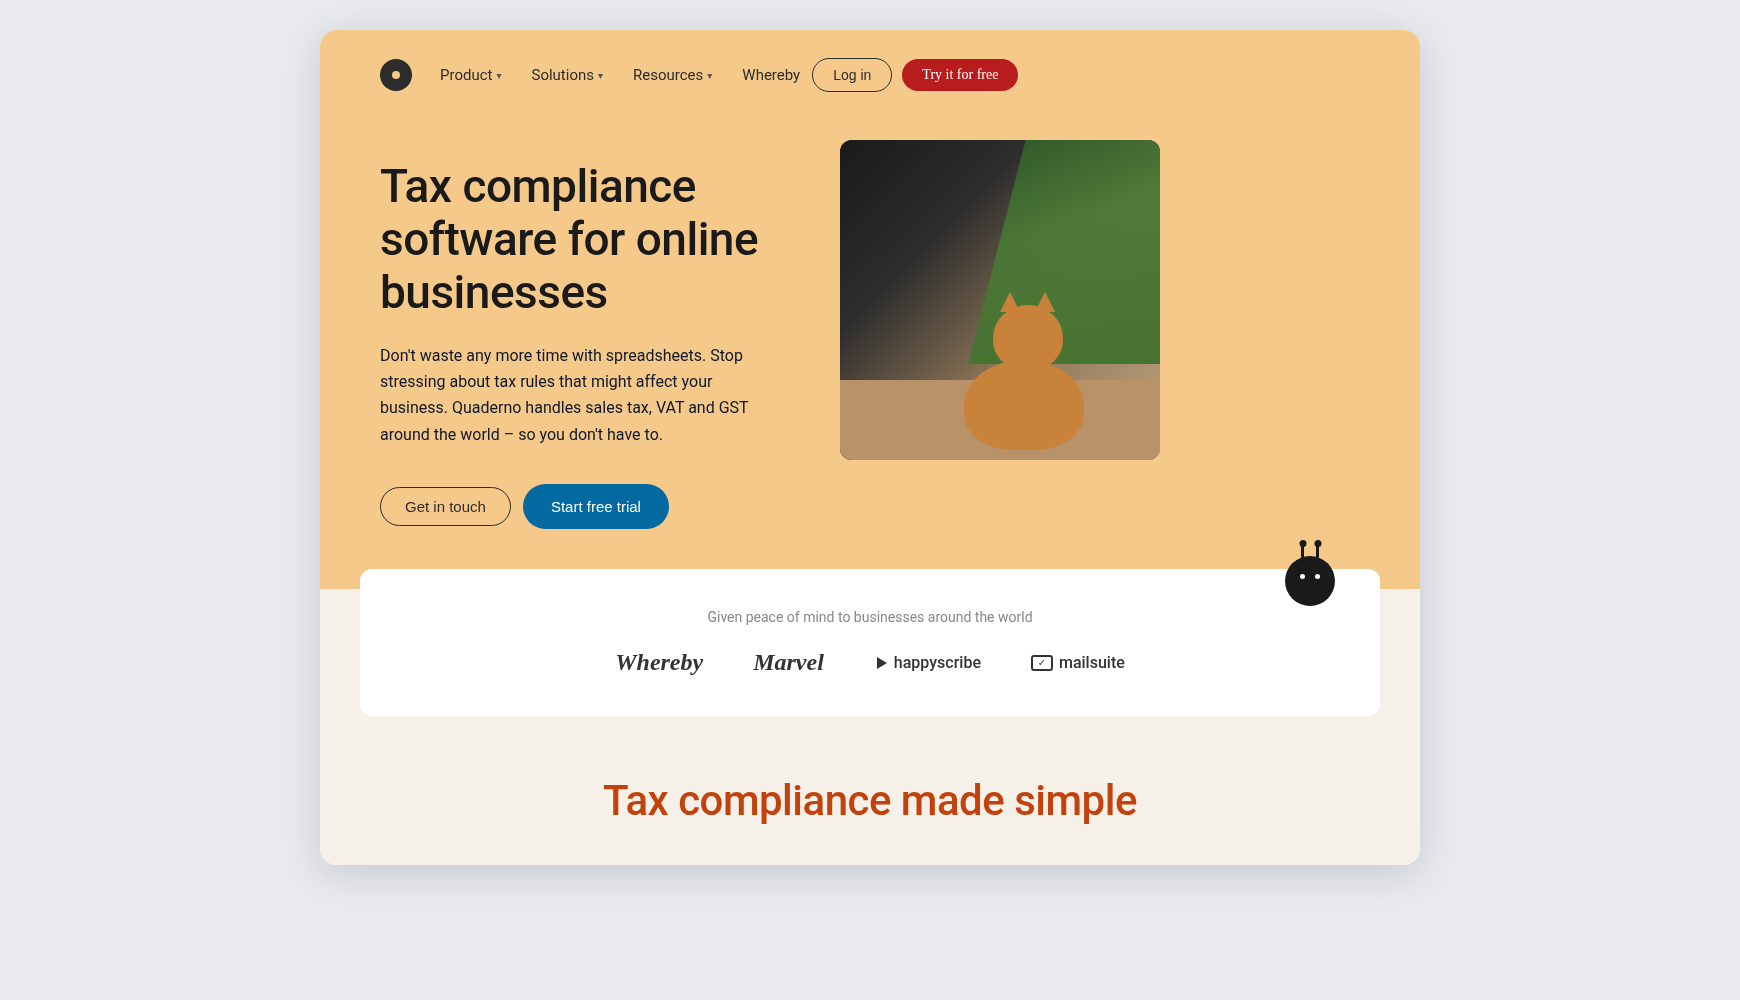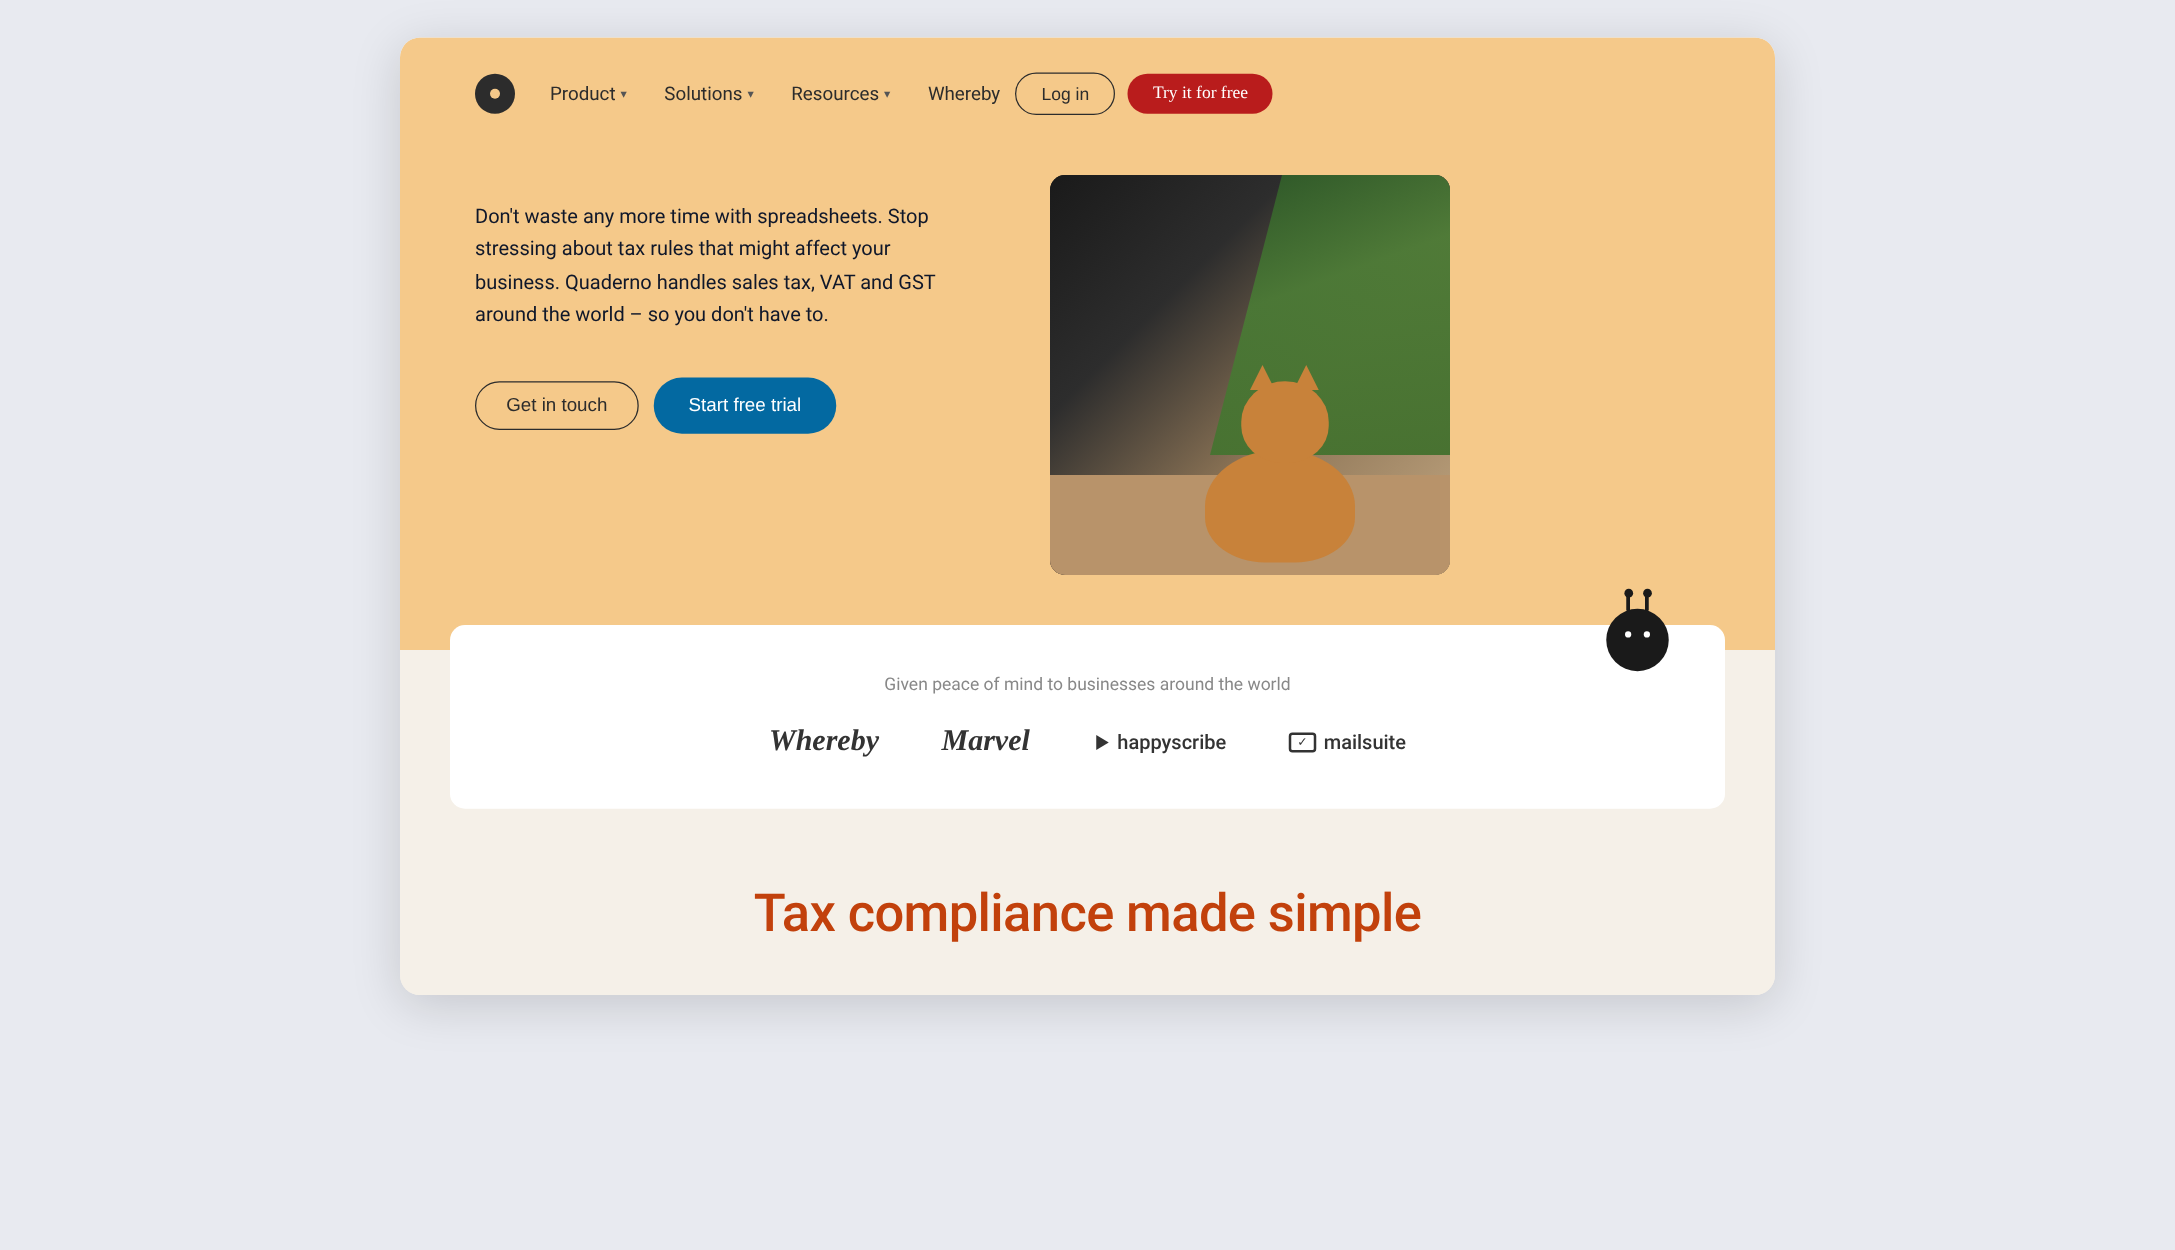--- a/index.html
+++ b/index.html
@@ -438,20 +438,21 @@
       </div>
 
       <div class="nav-right">
         <button class="btn-login">Log in</button>
         <button class="btn-try">Try it for free</button>
       </div>
     </nav>
 
     <div class="hero-content">
       <div class="hero-text">
+        <h1 class="hero-title">Tax compliance software for online businesses</h1>
         <p class="hero-description">Don't waste any more time with spreadsheets. Stop stressing about tax rules that might affect your business. Quaderno handles sales tax, VAT and GST around the world – so you don't have to.</p>
         <div class="hero-buttons">
           <button class="btn-get-in-touch">Get in touch</button>
           <button class="btn-start-trial">Start free trial</button>
         </div>
       </div>
 
       <div class="hero-image-container">
         <div class="hero-image-inner">
 

